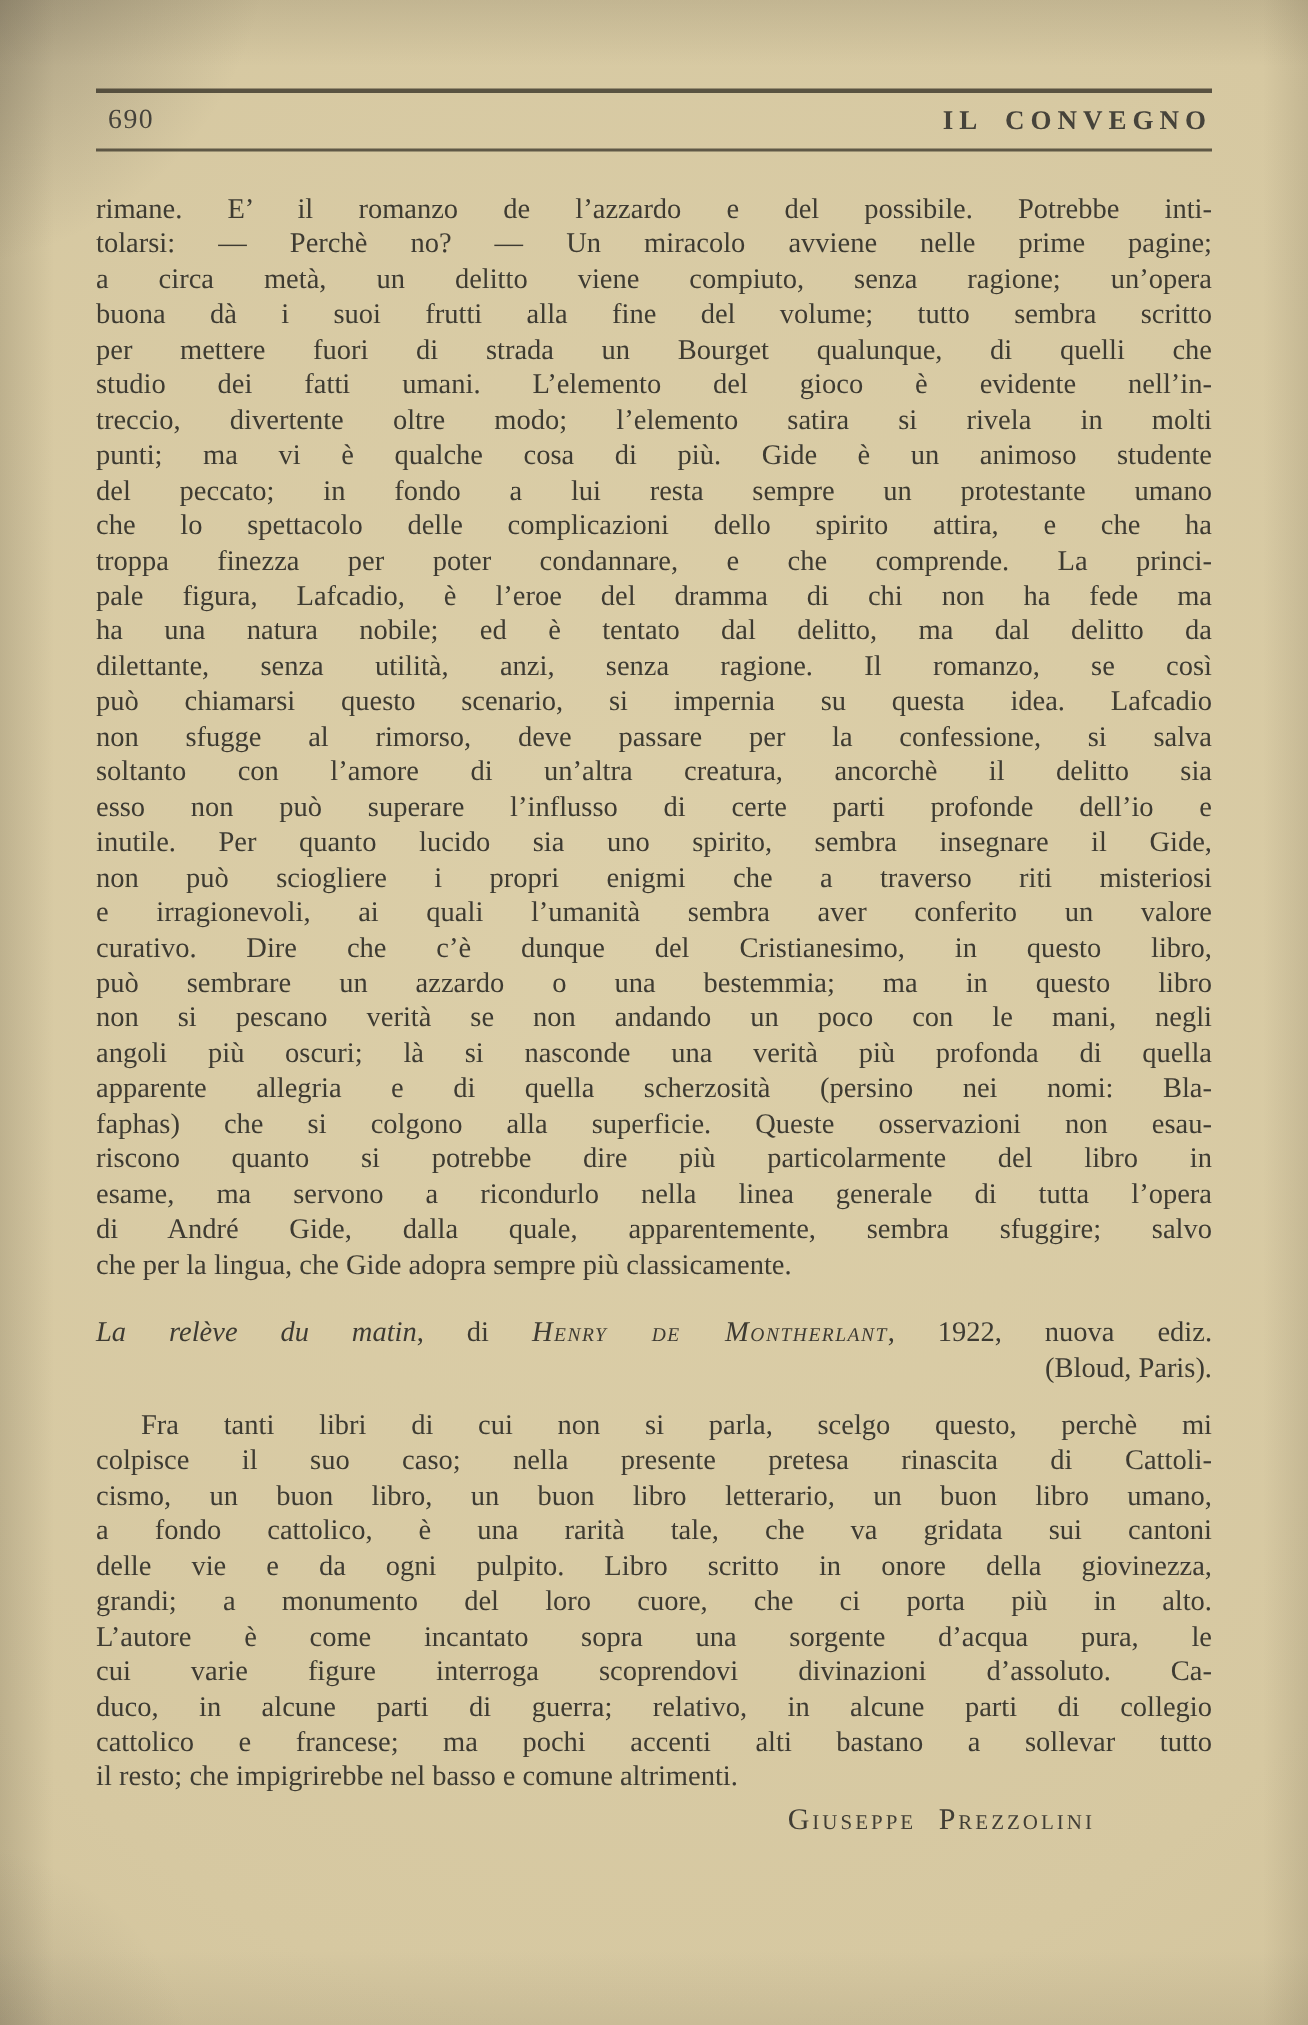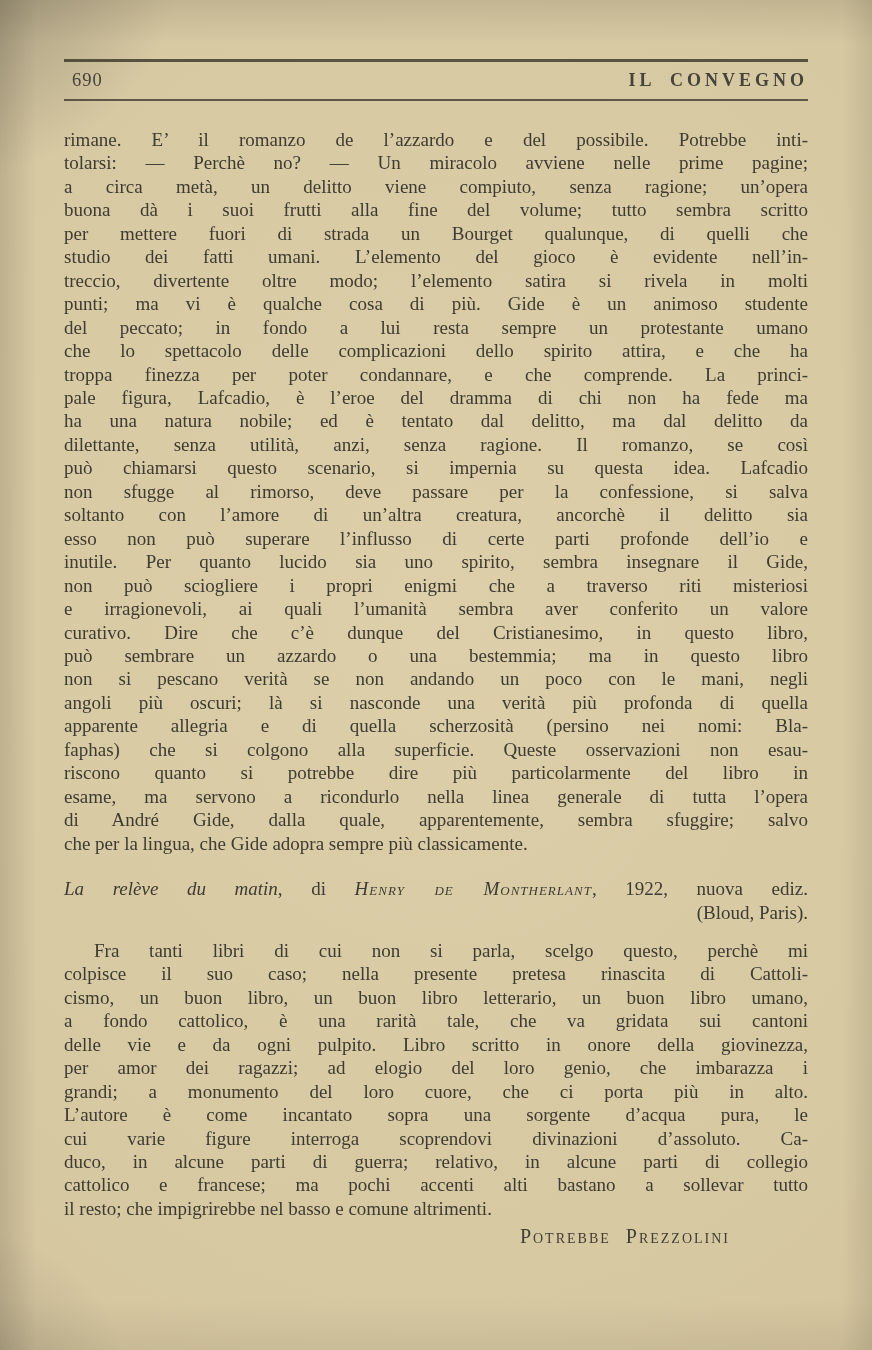--- a/index.html
+++ b/index.html
@@ -152,25 +152,24 @@
       <div class="line citation-line1"><span class="italic">La relève du matin</span><span>, di </span><span class="smallcaps">Henry de Montherlant</span><span>, 1922, nuova ediz.</span></div>
       <div class="citation-line2">(Bloud, Paris).</div>
     </section>
 
     <section class="paragraph review-montherlant indent-first">
         <div class="line">Fra tanti libri di cui non si parla, scelgo questo, perchè mi</div>
         <div class="line">colpisce il suo caso; nella presente pretesa rinascita di Cattoli-</div>
         <div class="line">cismo, un buon libro, un buon libro letterario, un buon libro umano,</div>
         <div class="line">a fondo cattolico, è una rarità tale, che va gridata sui cantoni</div>
         <div class="line">delle vie e da ogni pulpito. Libro scritto in onore della giovinezza,</div>
-        <div class="line">per amor dei ragazzi; ad elogio del loro genio, che imbarazza i</div>
         <div class="line">grandi; a monumento del loro cuore, che ci porta più in alto.</div>
         <div class="line">L’autore è come incantato sopra una sorgente d’acqua pura, le</div>
         <div class="line">cui varie figure interroga scoprendovi divinazioni d’assoluto. Ca-</div>
         <div class="line">duco, in alcune parti di guerra; relativo, in alcune parti di collegio</div>
         <div class="line">cattolico e francese; ma pochi accenti alti bastano a sollevar tutto</div>
         <div class="line para-end">il resto; che impigrirebbe nel basso e comune altrimenti.</div>
       </section>
 
-    <div class="signature">Potrebbe Prezzolini</div>
+    <div class="signature">Giuseppe Prezzolini</div>
 
   </main>
 </div>
 
 </body></html>

